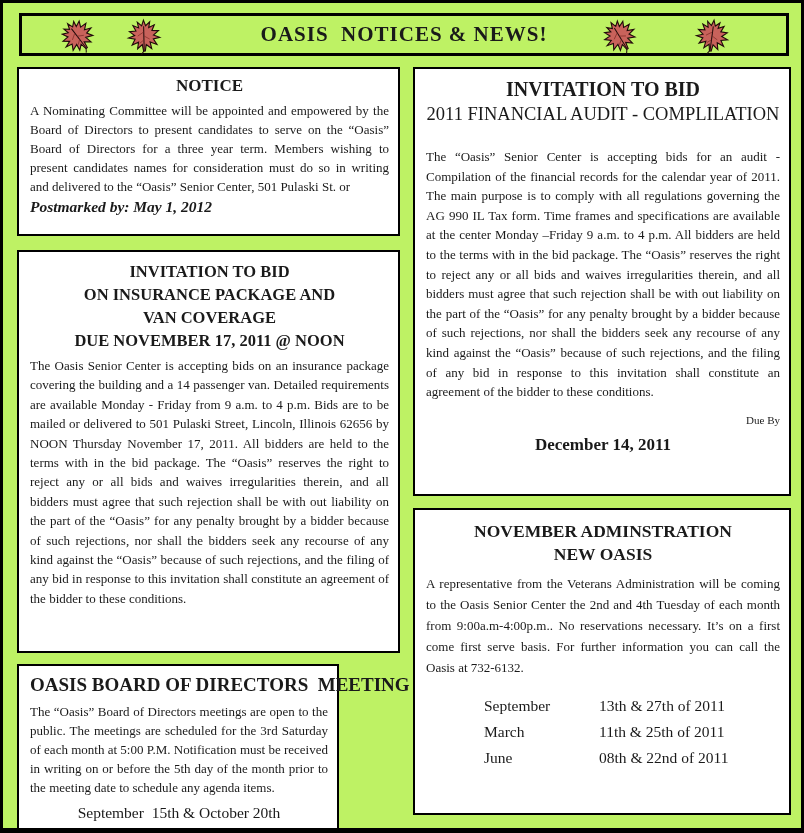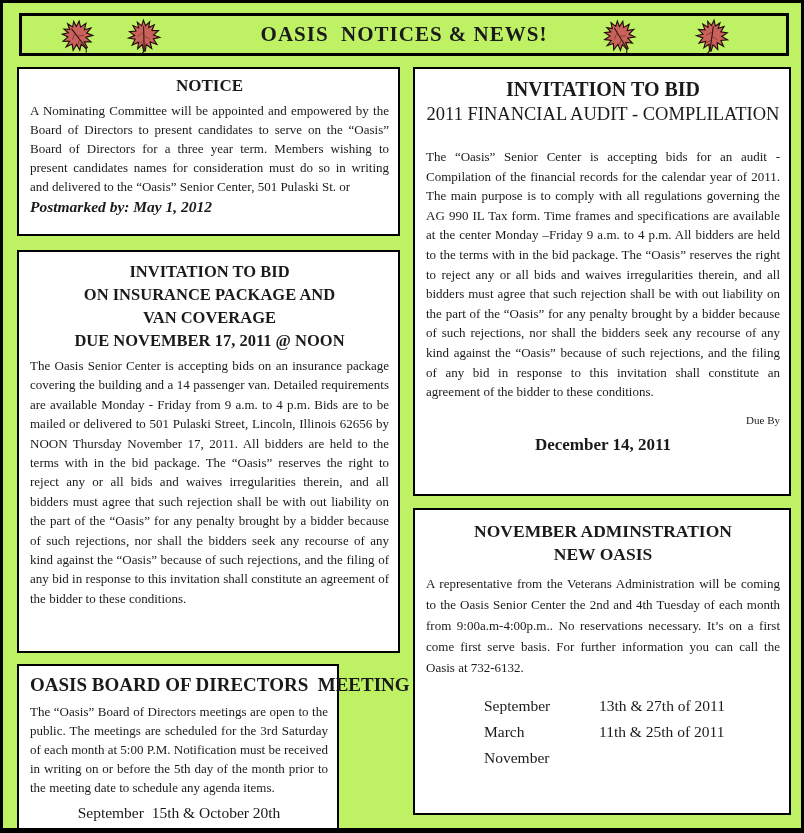--- a/index.html
+++ b/index.html
@@ -164,18 +164,19 @@
     <div class="schedule">
       <div class="schedule-row">
         <span class="schedule-month">September</span>
         <span class="schedule-dates">13th &amp; 27th of 2011</span>
       </div>
       <div class="schedule-row">
         <span class="schedule-month">March</span>
         <span class="schedule-dates">11th &amp; 25th of 2011</span>
       </div>
       <div class="schedule-row">
-        <span class="schedule-month">November</span>
+        <span class="schedule-month">June</span>
+        <span class="schedule-dates">08th &amp; 22nd of 2011</span>
       </div>
     </div>
   </div>
 
 </div>
 
 </body></html>

